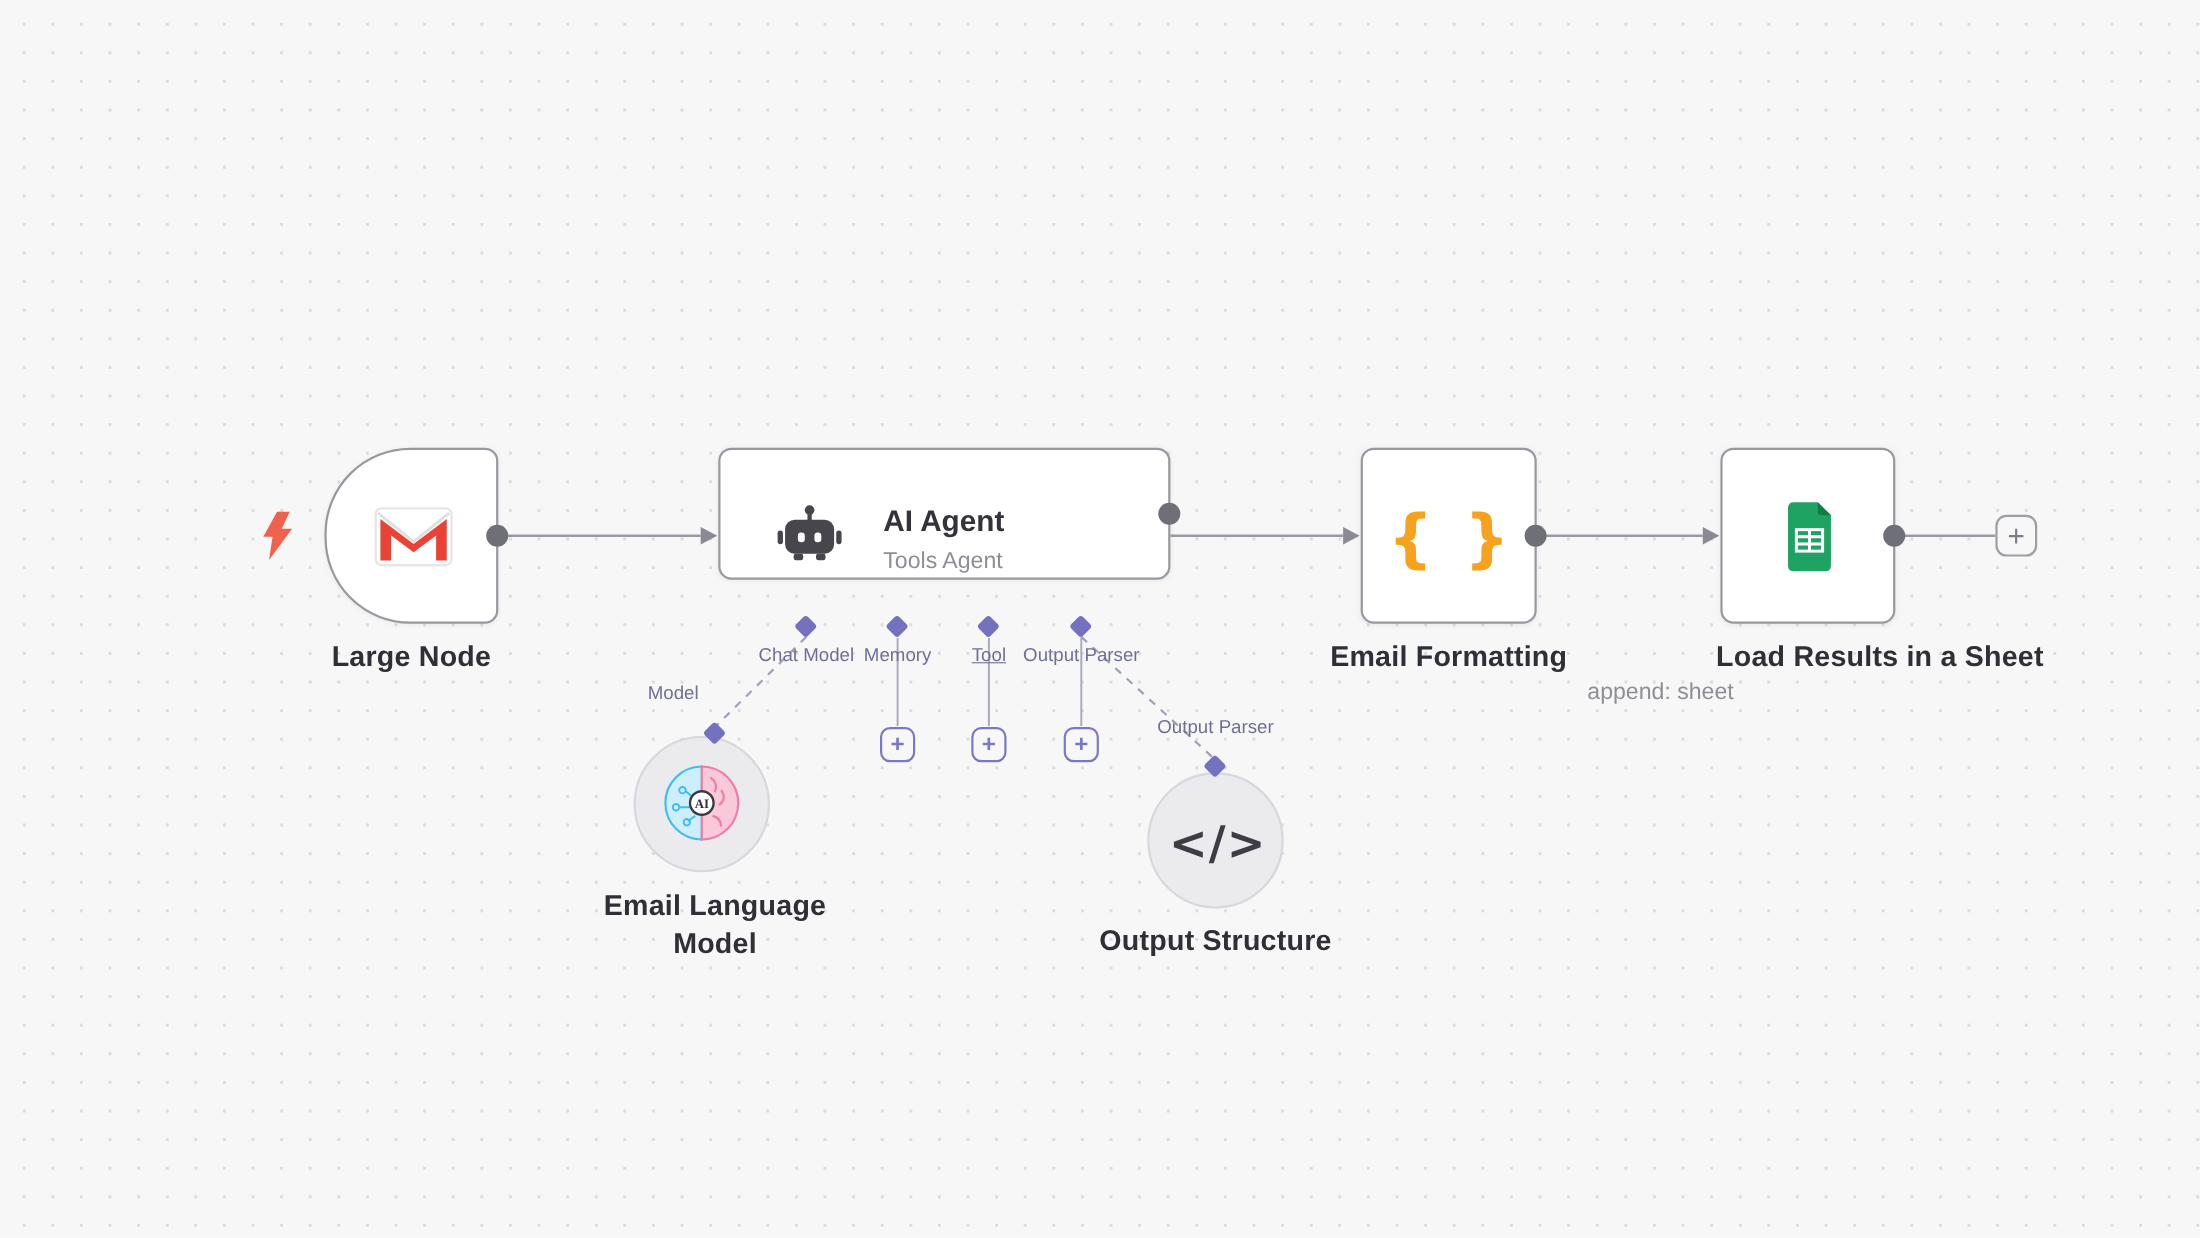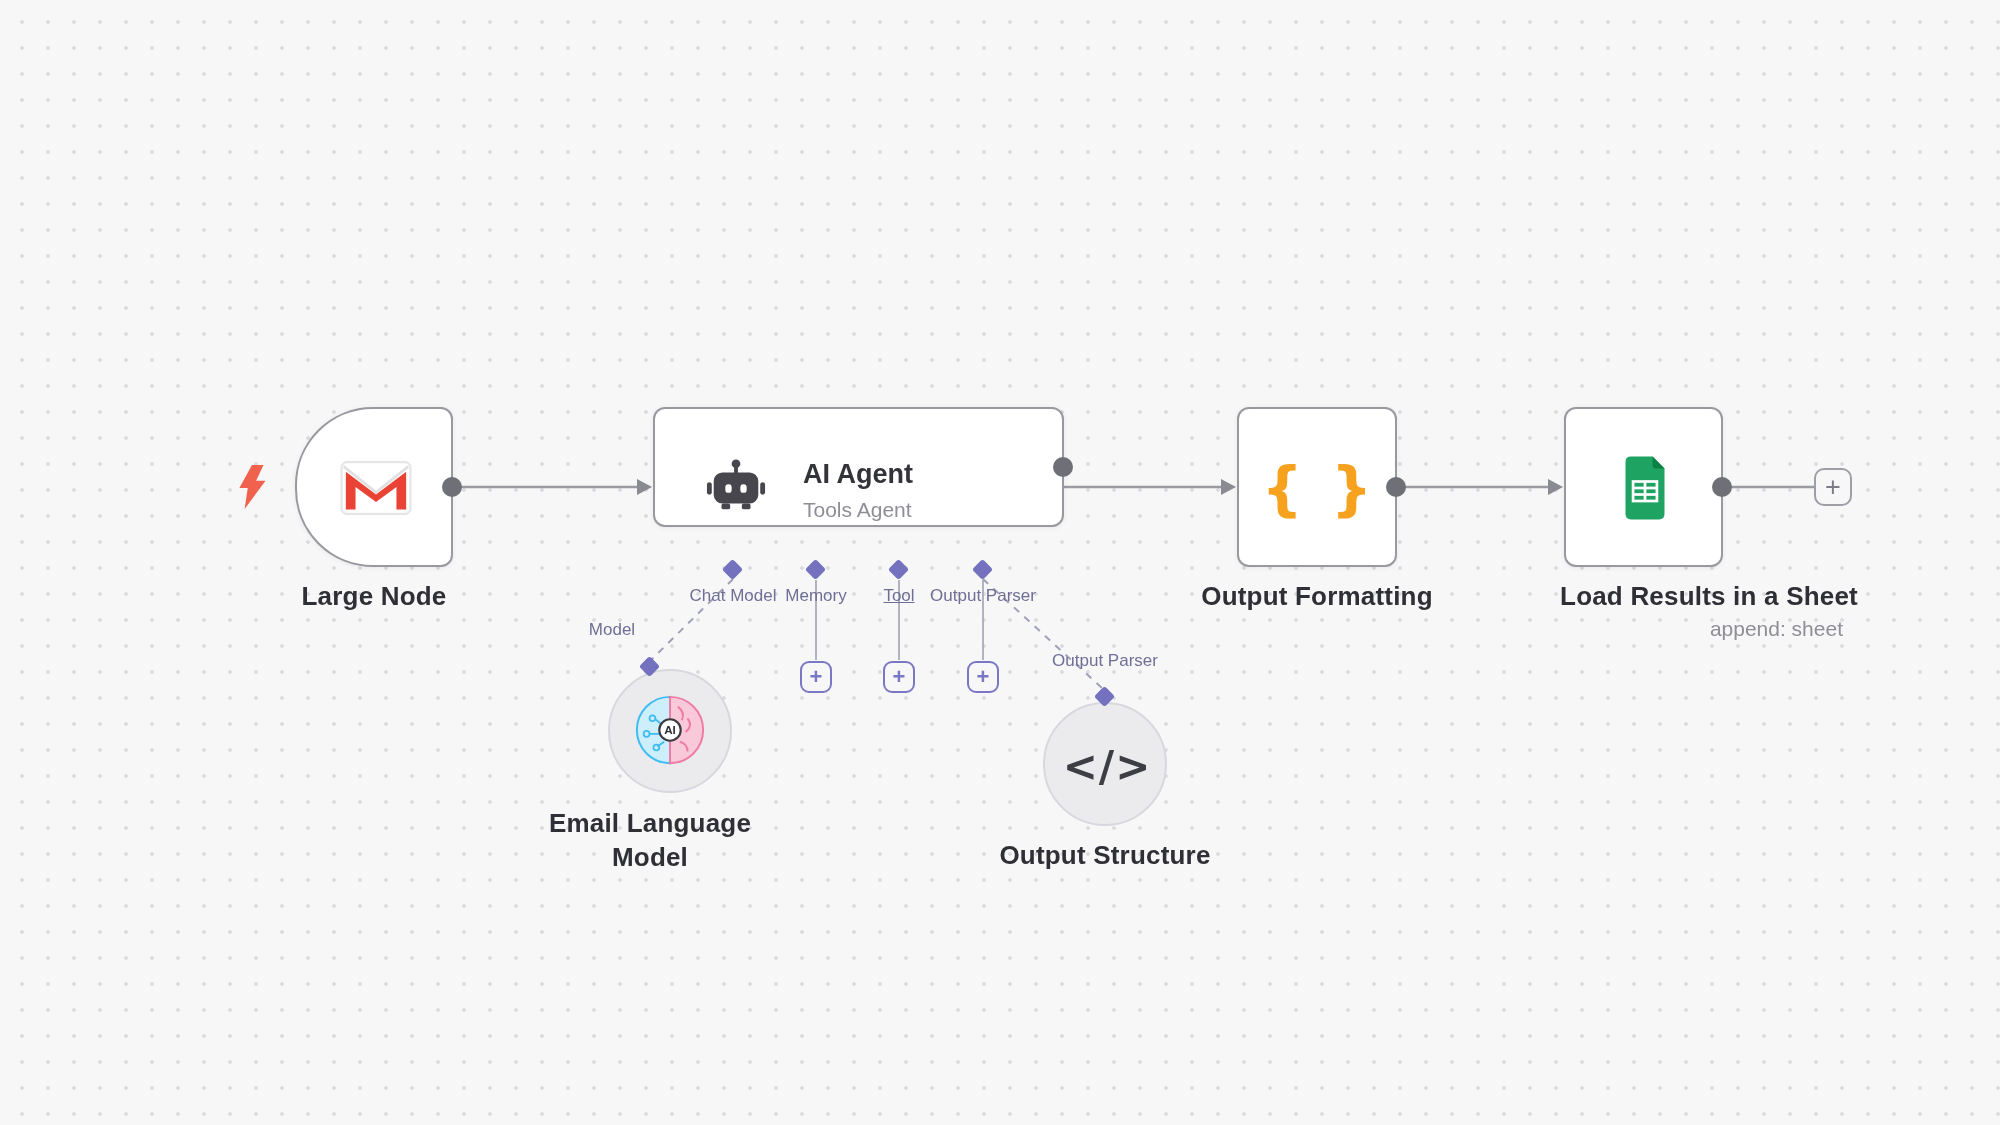--- a/index.html
+++ b/index.html
@@ -30,21 +30,21 @@
 
   .out-dot{
     position:absolute;right:-11px;top:50%;margin-top:-10px;
     width:20px;height:20px;border-radius:50%;background:#6f6f78;z-index:3;
   }
   .node-label{
     position:absolute;z-index:2;text-align:center;
     font-size:26px;font-weight:700;color:#2f2f36;letter-spacing:.2px;
   }
   .node-sublabel{
-    position:absolute;z-index:2;text-align:right;
+    position:absolute;z-index:2;text-align:left;
     font-size:21px;font-weight:400;color:#8e8e96;
   }
   .agent-title{position:absolute;left:148px;top:50px;font-size:27px;font-weight:700;color:#33333a;}
   .agent-subtitle{position:absolute;left:148px;top:89px;font-size:21px;color:#8e8e96;}
 
   .diamond{
     position:absolute;width:15px;height:15px;background:#7472bf;border-radius:3px;
     transform:rotate(45deg);z-index:3;
   }
   .port-label{
@@ -153,21 +153,21 @@
     </div>
   <div class="port-plus" style="left:883px;top:661px;">
       <span>+</span>
     </div>
   <div class="port-plus" style="left:967px;top:661px;">
       <span>+</span>
     </div>
 
   <div class="port-label" style="left:612px;top:620px;">Model</div>
   <div class="diamond" style="left:642px;top:659px;"></div>
-  <div class="node round" style="left:608px;top:669px;width:124px;height:124px;">
+  <div class="node round" style="left:576px;top:669px;width:124px;height:124px;font-family:Liberation Serif, serif;">
     <div class="icon-box" style="left:21px;top:20px;width:78px;height:78px;">
       <svg width="78" height="78" viewBox="0 0 80 80">
         <path d="M40 6 A34 34 0 0 0 40 74 Z" fill="#cdeefb" stroke="#3fbdf2" stroke-width="2"></path>
         <path d="M40 6 A34 34 0 0 1 40 74 Z" fill="#f9c9d9" stroke="#f07ca4" stroke-width="2"></path>
         <g stroke="#3fbdf2" stroke-width="1.8" fill="none">
           <circle cx="22" cy="28" r="3"></circle>
             <circle cx="16" cy="44" r="3"></circle>
             <circle cx="26" cy="58" r="3"></circle>
           <path d="M36 38 L25 29"></path>
             <path d="M36 44 L19 44"></path>
@@ -193,21 +193,21 @@
     </div>
   </div>
   <div class="node-label" style="left:955px;top:840px;width:300px;">Output Structure</div>
 
   <div class="node" style="left:1237px;top:407px;width:160px;height:160px;">
     <div class="icon-box" style="left:0;top:0;width:160px;height:160px;">
       <span class="braces-icon">{ }</span>
     </div>
     <span class="out-dot"></span>
   </div>
-  <div class="node-label" style="left:1167px;top:581px;width:300px;">Output Formatting</div>
+  <div class="node-label" style="left:1167px;top:581px;width:300px;">Email Formatting</div>
 
   <div class="node" style="left:1564px;top:407px;width:159px;height:160px;">
     <div class="icon-box" style="left:53px;top:46px;width:52px;height:66px;">
       <svg width="52" height="66" viewBox="0 0 48 60">
         <path d="M6 6 Q6 1 11 1 H31 L42 12 V54 Q42 59 37 59 H11 Q6 59 6 54 Z" fill="#1fa363"></path>
         <path d="M31 1 L42 12 H34 Q31 12 31 9 Z" fill="#0c8043"></path>
         <g stroke="#ffffff" stroke-width="2.5" fill="none">
           <rect x="13" y="24" width="22" height="18"></rect>
           <path d="M13 30 H35"></path>
             <path d="M13 36 H35"></path>

